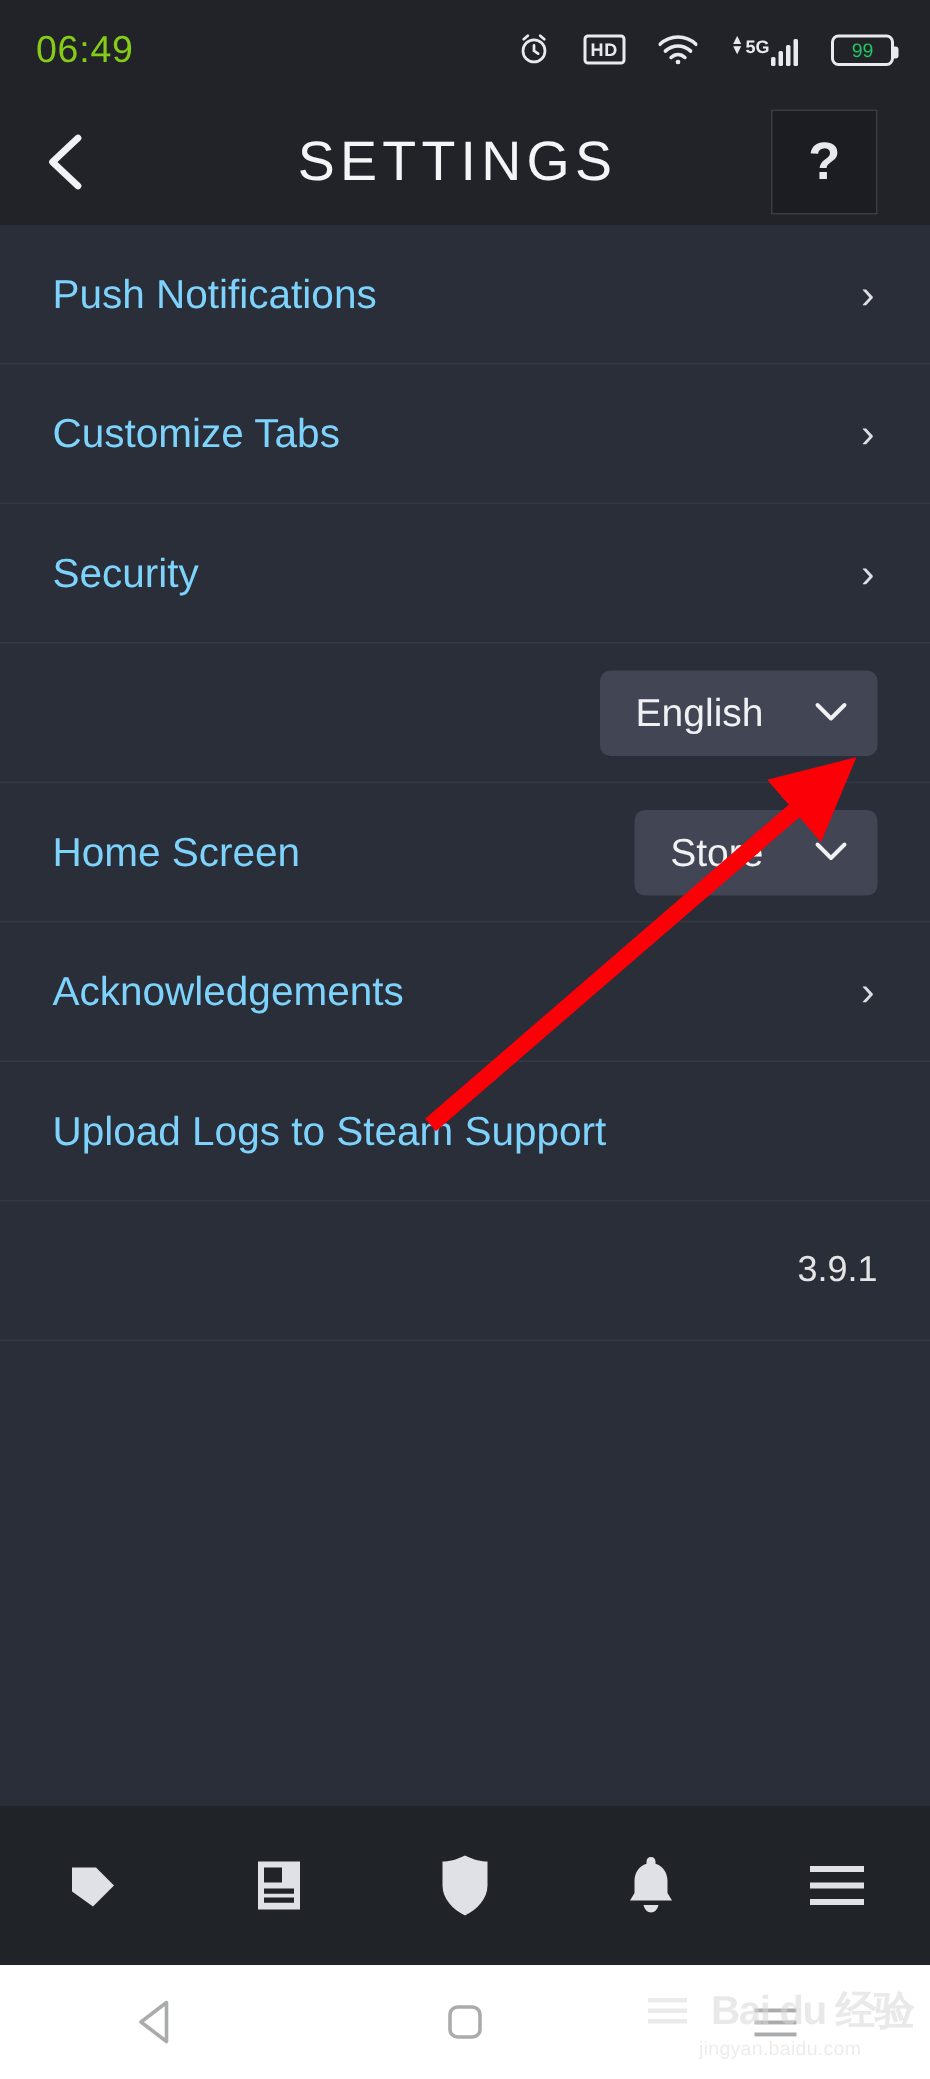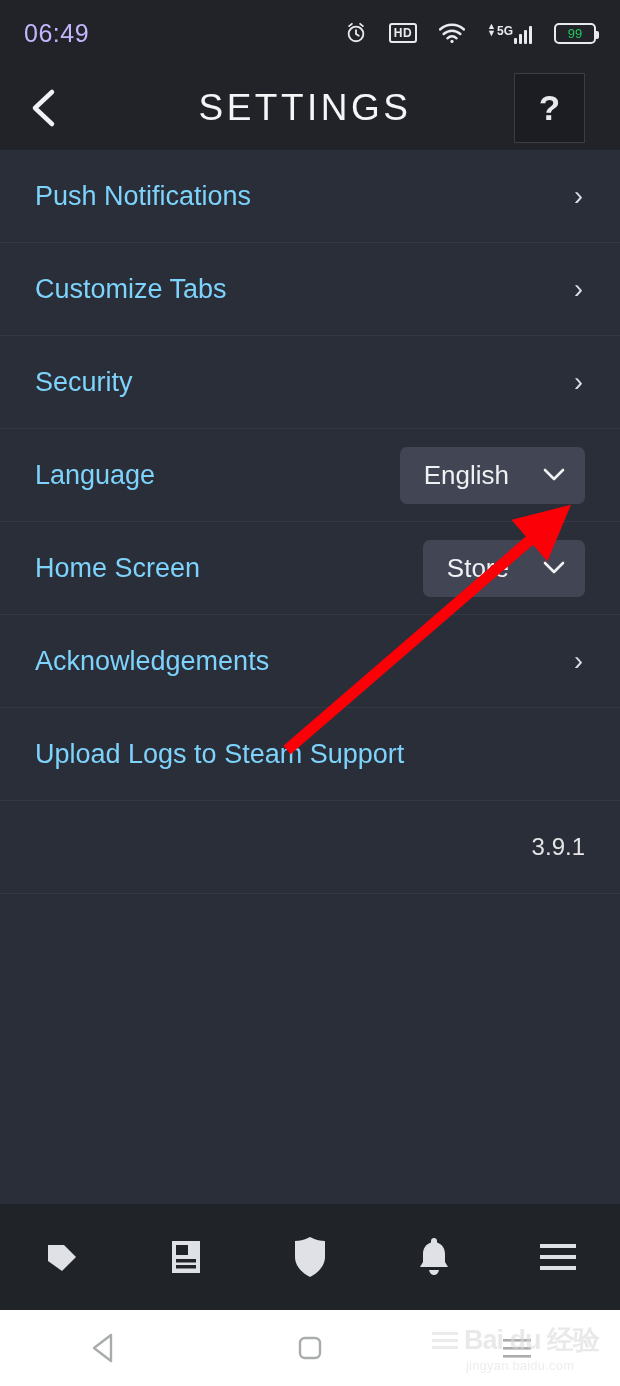--- a/index.html
+++ b/index.html
@@ -18,21 +18,21 @@
 
   
   #statusbar {
     position: absolute; left: 0; top: 0;
     width: 620px; height: 66px;
     background: #212329;
     display: flex; align-items: center;
     padding: 0 24px;
   }
   #clock {
-    color: #c4b5fd;
+    color: #84cc16;
     font-size: 25px;
     letter-spacing: 0.5px;
   }
   #status-icons {
     margin-left: auto;
     display: flex; align-items: center; gap: 22px;
   }
   .sicon { display: flex; align-items: center; color: #e9eaee; }
   .hd-badge {
     border: 2px solid #e9eaee; border-radius: 3px;
@@ -165,21 +165,21 @@
   }
   
   #watermark {
     position: absolute; right: 8px; top: 1322px;
     width: 180px; height: 56px;
     opacity: 0.55;
     display: flex; flex-direction: column; justify-content: center;
     pointer-events: none;
   }
   #wm-main {
-    display: flex; align-items: center; gap: 6px;
+    display: flex; align-items: center; gap: 16px;
     color: #d8d8d8; font-size: 27px; font-weight: bold;
     line-height: 1; letter-spacing: -1px;
   }
   #wm-lines { display: flex; flex-direction: column; gap: 4px; }
   #wm-lines i { display: block; width: 26px; height: 3px; background: #dcdcdc; }
   #wm-sub {
     color: #dedede; font-size: 13px; margin-left: 34px; margin-top: 4px;
     letter-spacing: 0.2px;
   }
 </style>
@@ -250,21 +250,20 @@
     </div>
 
     <div class="row">
       <span class="row-label">Security</span>
       <span class="row-right">
         <span class="chevron-r">›</span>
       </span>
     </div>
 
     <div class="row">
-      <span class="row-label">Language</span>
       <span class="row-right">
         <span class="pill">
           <span class="pill-text">English</span>
           <span class="pill-caret">
             <svg width="22" height="14" viewBox="0 0 22 14">
               <path d="M2 2l9 9 9-9" fill="none" stroke="#f0f1f3" stroke-width="2.6" stroke-linecap="round" stroke-linejoin="round"></path>
             </svg>
           </span>
         </span>
       </span>

